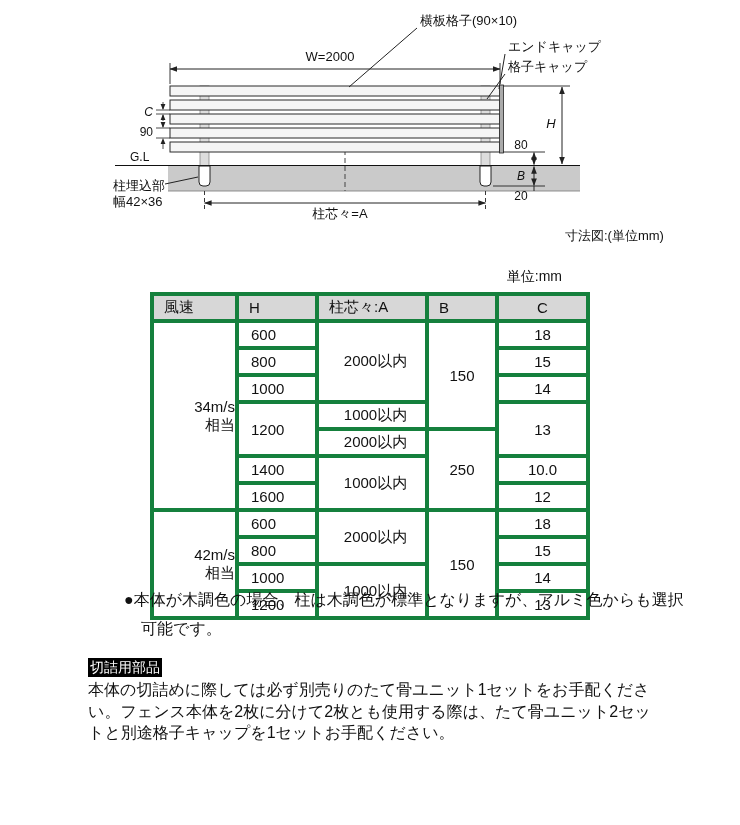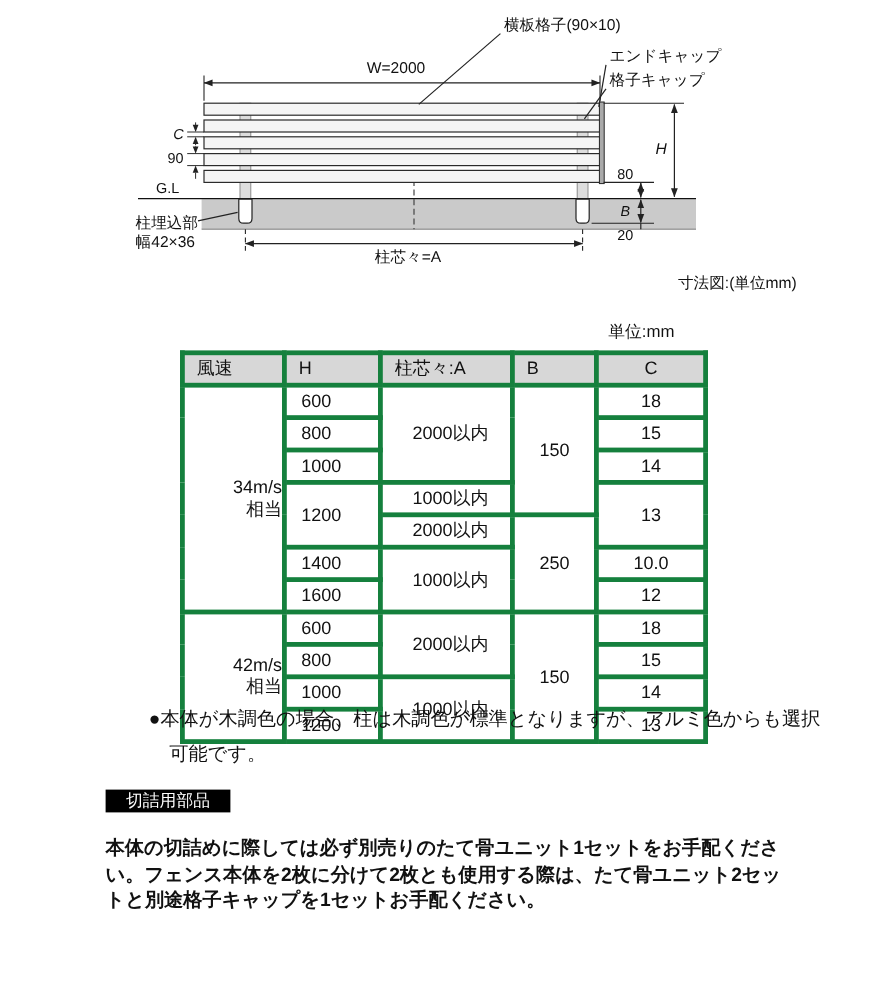--- a/index.html
+++ b/index.html
@@ -29,23 +29,23 @@
   .spec-table td.h{text-align:left;padding-left:12px;}
   .spec-table td.a{text-align:center;padding-left:7px;}
   .spec-table td.b,.spec-table td.c{text-align:center;}
   .notes{position:absolute;top:585px;left:88px;width:564px;font-size:16px;line-height:29px;margin-left:36px;}
   .note-item{padding-left:17px;text-indent:-17px;margin-bottom:5px;}
   .section{position:absolute;left:88px;width:564px;}
   .section.sec1{top:658px;}
   .section.sec2{top:750px;}
   .badge{
     display:inline-block;background:#000;color:#fff;
-    font-size:14px;line-height:19px;padding:0 17px;
-  }
-  .sec-body{margin-top:20px;font-size:16px;line-height:21.5px;font-weight:bold;}
+    font-size:14px;line-height:19px;padding:0 2px;
+  }
+  .sec-body{margin-top:2px;font-size:16px;line-height:21.5px;}
 </style>
 </head>
 <body>
 
 <div class="page">
 
   <svg class="diagram" width="740" height="262" viewBox="0 0 740 262">
     <defs>
       <marker id="arr" viewBox="0 0 10 10" refX="9.5" refY="5" markerWidth="7.5" markerHeight="7.5" orient="auto-start-reverse">
         <path d="M0,1.2 L10,5 L0,8.8 z" fill="#222"></path>

